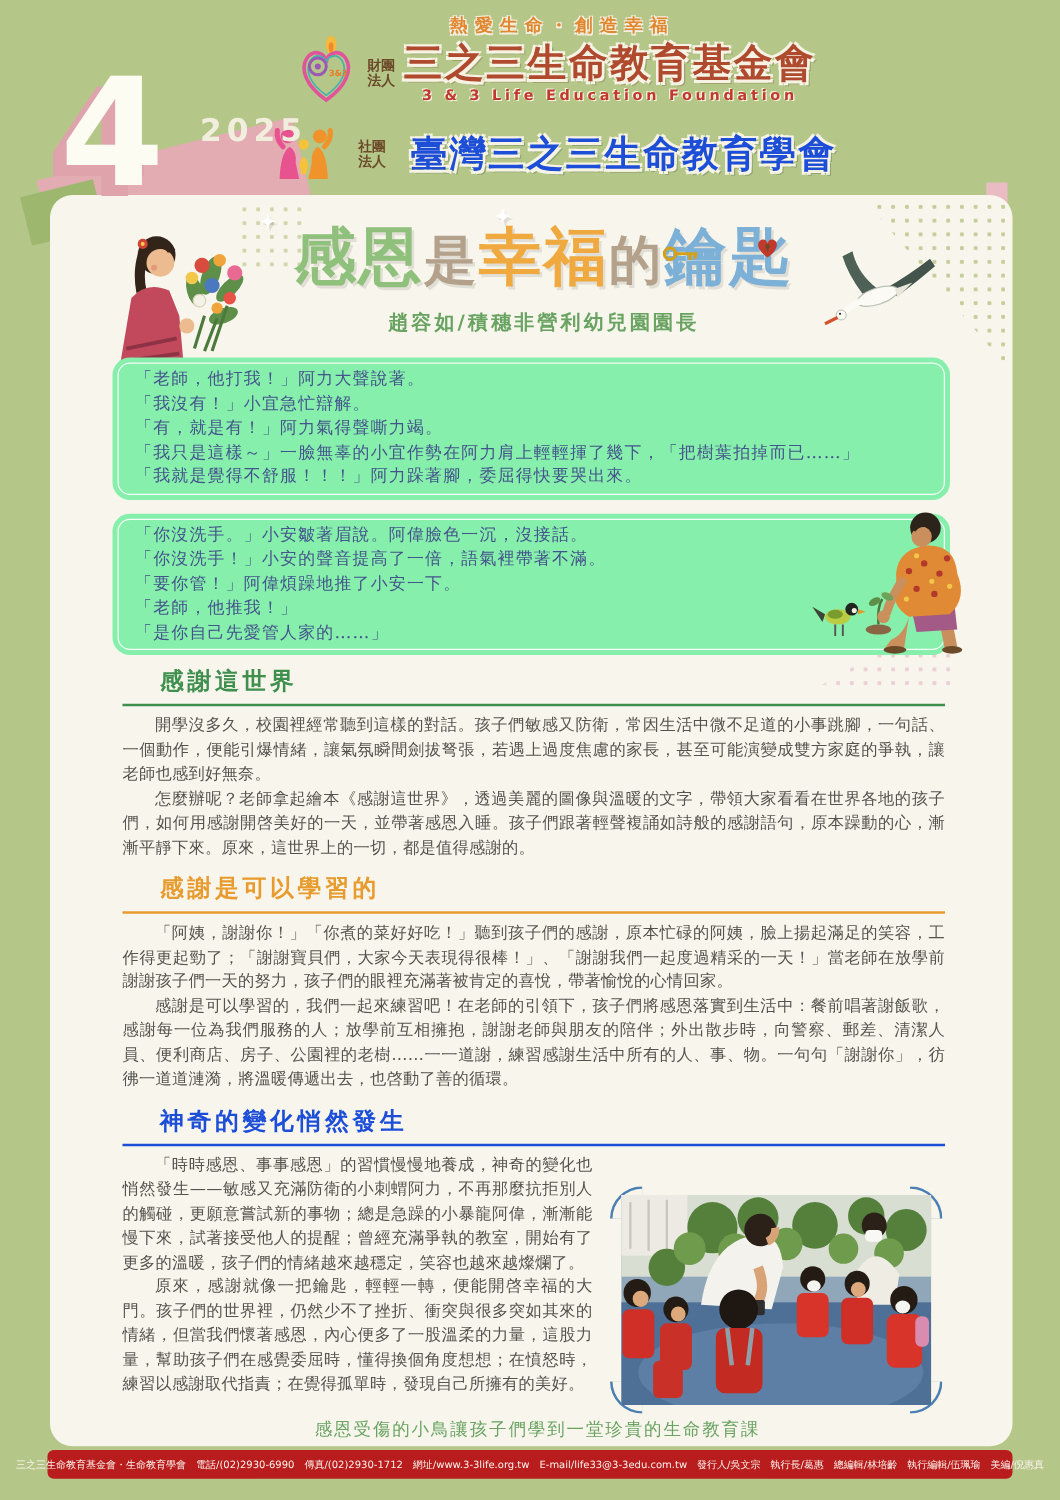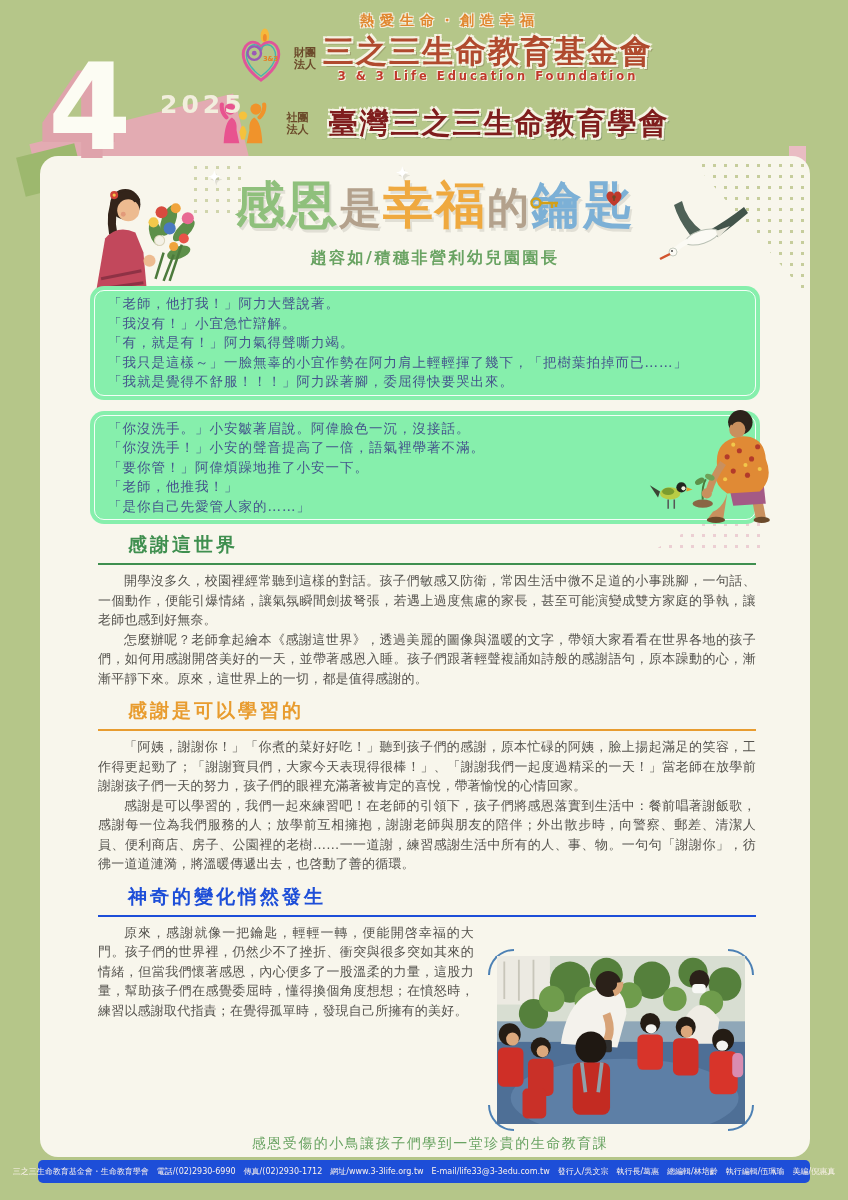--- a/index.html
+++ b/index.html
@@ -17,21 +17,21 @@
   .masthead{position:absolute;top:28px;left:0;width:100%;display:flex;flex-direction:column;align-items:center;}
   .org-row{display:flex;align-items:center;gap:7px;margin-left:40px;}
   .org-prefix{display:flex;flex-direction:column;justify-content:center;font-size:11px;line-height:12px;color:#6b4a2a;font-weight:bold;}
   .org-name1{
     font-size:31px;font-weight:bold;color:#b04a2e;letter-spacing:2px;line-height:1.05;
     text-shadow:-2px -2px 0 #f6f3e4,2px -2px 0 #f6f3e4,-2px 2px 0 #f6f3e4,2px 2px 0 #f6f3e4,3px 3px 0 rgba(90,60,30,.25);
   }
   .org-sub{font-size:11.5px;font-weight:bold;color:#c0392b;letter-spacing:3px;text-align:center;margin-top:1px;
     text-shadow:-1px -1px 0 #f6f3e4,1px 1px 0 #f6f3e4;}
   .org-name2{
-    font-size:29px;font-weight:bold;color:#7f1d1d;letter-spacing:2px;
+    font-size:29px;font-weight:bold;color:#1d4ed8;letter-spacing:2px;
     text-shadow:-2px -2px 0 #f6f3e4,2px -2px 0 #f6f3e4,-2px 2px 0 #f6f3e4,2px 2px 0 #f6f3e4,3px 3px 0 rgba(40,70,60,.25);
   }
   .row2{margin-top:9px;gap:20px;}
   
   .issue{position:absolute;top:48px;left:48px;z-index:3;}
   .issue-num{
     font-size:120px;line-height:1;font-weight:bold;color:#fcfcf3;
     text-shadow:-11px 9px 0 #dfa3ab;
   }
   .issue-year{position:absolute;left:112px;top:42px;font-size:25px;font-weight:bold;color:#f2eedd;letter-spacing:4px;}
@@ -93,21 +93,21 @@
   .br{position:absolute;width:26px;height:26px;border:2.5px solid #4c80b4;box-sizing:border-box;}
   .br-tl{top:0;left:0;border-right:none;border-bottom:none;border-top-left-radius:26px;}
   .br-tr{top:0;right:0;border-left:none;border-bottom:none;border-top-right-radius:26px;}
   .br-bl{bottom:0;left:0;border-right:none;border-top:none;border-bottom-left-radius:26px;}
   .br-br{bottom:0;right:0;border-left:none;border-top:none;border-bottom-right-radius:26px;}
   .caption-row{text-align:center;margin-top:5px;}
   .caption{display:inline-block;color:#69a362;font-size:14px;letter-spacing:1.5px;
     border-bottom:2.5px solid #4c80b4;padding:0 14px 5px 20px;}
   
   .footer{
-    position:absolute;left:38px;top:1160px;width:772px;height:23px;background:#1d4ed8;border-radius:5px;
+    position:absolute;left:38px;top:1160px;width:772px;height:23px;background:#b91c1c;border-radius:5px;
     display:flex;align-items:center;justify-content:center;z-index:2;
   }
   .footer-text{color:#fbf2ec;font-size:8px;letter-spacing:0;white-space:nowrap;}
 </style>
 </head>
 <body>
 
 <div class="deco-tl"></div>
 <div class="deco-tl2"></div>
 <div class="pink-strip"></div>
@@ -357,20 +357,21 @@
           <circle cx="248" cy="90" r="12" fill="#241c14"></circle>
             <ellipse cx="247" cy="96" rx="6.5" ry="5.5" fill="#f4f4f0"></ellipse>
           <rect x="233" y="102" width="31" height="46" rx="7" fill="#d8342a"></rect>
           <rect x="258" y="104" width="12" height="26" rx="5" fill="#d98cb0"></rect>
           <circle cx="103" cy="98" r="17" fill="#1f1812"></circle>
           <rect x="83" y="114" width="41" height="56" rx="8" fill="#c32b22"></rect>
           <path d="M93 114 l4 32 M115 114 l-4 32" stroke="#8fa0aa" stroke-width="4"></path>
           <rect x="28" y="142" width="26" height="32" rx="5" fill="#c93028"></rect>
         </svg>
       </div>
+      <p>「時時感恩、事事感恩」的習慣慢慢地養成，神奇的變化也悄然發生——敏感又充滿防衛的小刺蝟阿力，不再那麼抗拒別人的觸碰，更願意嘗試新的事物；總是急躁的小暴龍阿偉，漸漸能慢下來，試著接受他人的提醒；曾經充滿爭執的教室，開始有了更多的溫暖，孩子們的情緒越來越穩定，笑容也越來越燦爛了。</p>
       <p>原來，感謝就像一把鑰匙，輕輕一轉，便能開啓幸福的大門。孩子們的世界裡，仍然少不了挫折、衝突與很多突如其來的情緒，但當我們懷著感恩，內心便多了一股溫柔的力量，這股力量，幫助孩子們在感覺委屈時，懂得換個角度想想；在憤怒時，練習以感謝取代指責；在覺得孤單時，發現自己所擁有的美好。</p>
       <div class="caption-row">
         <span class="caption">感恩受傷的小鳥讓孩子們學到一堂珍貴的生命教育課</span>
       </div>
     </div>
   </div>
 </div>
 
 <div class="footer">
   <span class="footer-text">三之三生命教育基金會・生命教育學會　電話/(02)2930-6990　傳真/(02)2930-1712　網址/www.3-3life.org.tw　E-mail/life33@3-3edu.com.tw　發行人/吳文宗　執行長/葛惠　總編輯/林培齡　執行編輯/伍珮瑜　美編/倪惠真</span>

